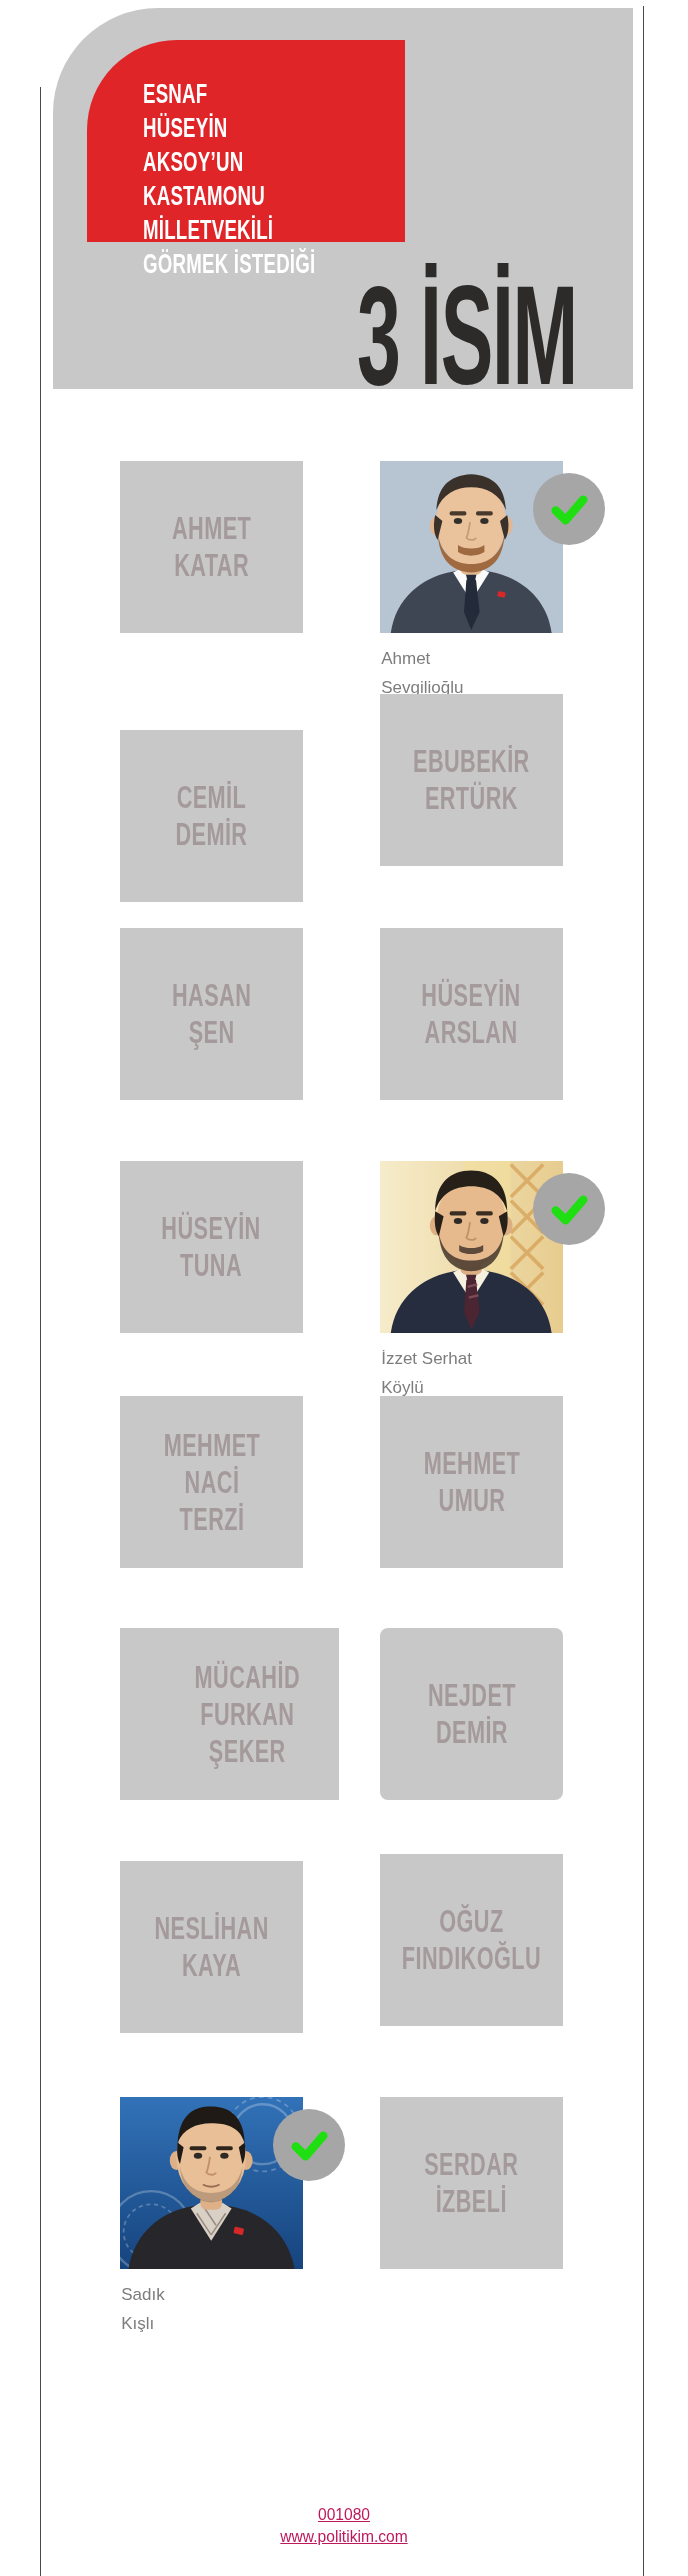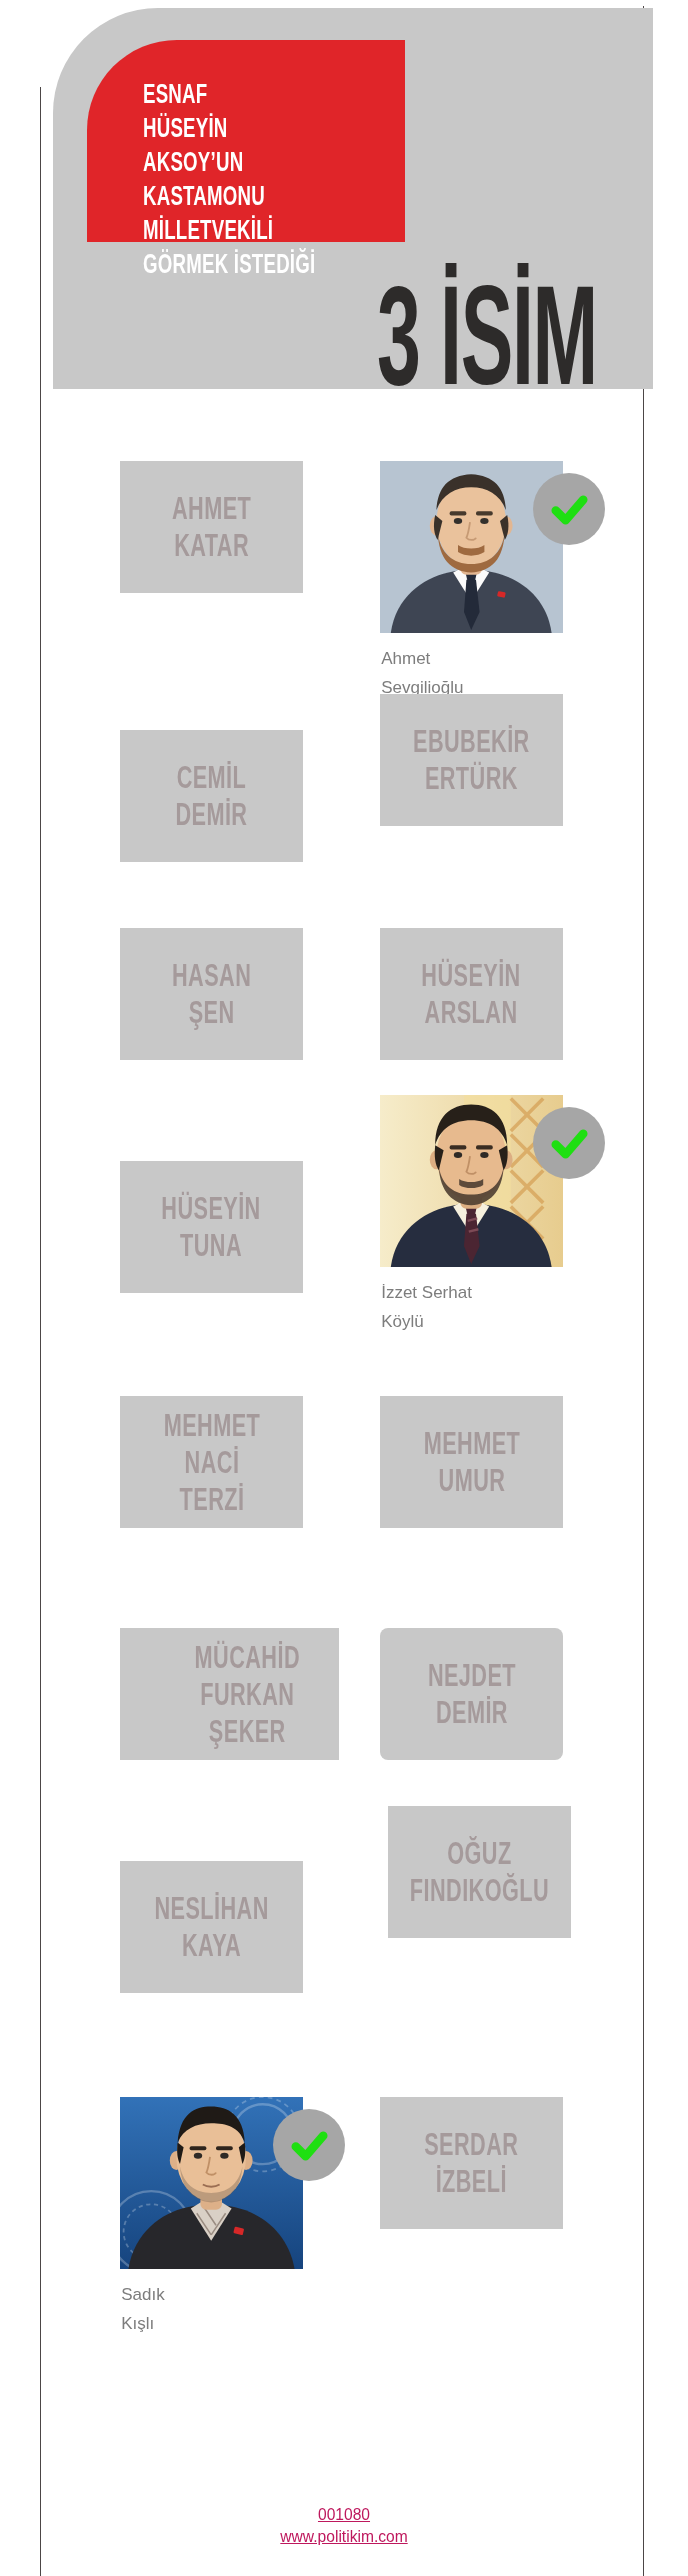--- a/index.html
+++ b/index.html
@@ -8,41 +8,41 @@
     overflow:hidden;font-family:"Liberation Sans","DejaVu Sans",sans-serif;
   }
   
   .vline{position:absolute;width:1.2px;background:#4c4646;}
   .vline.left{left:40px;top:87px;height:2489px;}
   .vline.right{left:643px;top:6px;height:2570px;}
 
   
   .gray-panel{
     position:absolute;left:53px;top:7.8px;width:580px;height:381px;
-    background:#c8c8c8;border-radius:105px 0 0 0;padding-left:20px;
+    background:#c8c8c8;border-radius:105px 0 0 0;
   }
   .red-box{
     position:absolute;left:34px;top:32px;width:318px;height:202px;
     background:#e02529;border-radius:90px 0 0 0;
   }
   .kicker{
     position:absolute;left:56px;top:37px;margin:0;
     color:#ffffff;font-weight:bold;font-size:27.5px;line-height:34px;
     white-space:pre-line;transform:scaleX(.68);transform-origin:0 0;
     letter-spacing:0.3px;
   }
   .big-title{
     position:absolute;top:263px;right:56px;margin:0;
     color:#2d2b2a;font-weight:bold;font-size:141px;line-height:129px;
     transform:scaleX(.56);transform-origin:100% 100%;
     letter-spacing:-2.4px;white-space:nowrap;
   }
 
   
-  .cell{position:absolute;width:183px;height:132px;margin:0;}
+  .cell{position:absolute;width:183px;height:172px;margin:0;}
   .name-box{
     background:#c8c8c8;display:flex;align-items:center;justify-content:center;
     text-align:center;
   }
   .name-box .label{
     display:inline-block;color:#a59a9b;font-weight:bold;
     font-size:31px;line-height:37px;white-space:pre-line;
     transform:scaleX(.70);transform-origin:50% 50%;letter-spacing:0.6px;
   }
   .photo-card .frame{
@@ -139,21 +139,21 @@
   </div>
   <div class="cell name-box" style="left:380px;top:928px;">
     <span class="label">HÜSEYİN
 ARSLAN</span>
   </div>
 
   <div class="cell name-box" style="left:120px;top:1161px;">
     <span class="label">HÜSEYİN
 TUNA</span>
   </div>
-  <figure class="cell photo-card" style="left:380px;top:1095px;">
+  <figure class="cell photo-card" style="left:380px;top:1161px;">
     <div class="frame">
       <svg class="portrait" viewBox="0 0 305 287" preserveAspectRatio="none">
         <defs>
           <linearGradient id="bg2" x1="0" y1="0" x2="1" y2="0">
             <stop offset="0" stop-color="#f6ecca"></stop>
               <stop offset="1" stop-color="#e7cc8e"></stop>
           </linearGradient>
         </defs>
         <rect x="0" y="0" width="305" height="287" fill="url(#bg2)"></rect>
         <rect x="140" y="0" width="78" height="287" fill="#f2df9e" opacity=".65"></rect>
@@ -208,21 +208,21 @@
   </div>
   <div class="cell name-box" style="left:380px;top:1628px;border-radius:8px;">
     <span class="label">NEJDET
 DEMİR</span>
   </div>
 
   <div class="cell name-box" style="left:120px;top:1861px;">
     <span class="label">NESLİHAN
 KAYA</span>
   </div>
-  <div class="cell name-box" style="left:380px;top:1806px;margin-left:8px;">
+  <div class="cell name-box" style="left:380px;top:1854px;">
     <span class="label">OĞUZ
 FINDIKOĞLU</span>
   </div>
 
   <figure class="cell photo-card" style="left:120px;top:2097px;">
     <div class="frame">
       <svg class="portrait" viewBox="0 0 305 287" preserveAspectRatio="none">
         <defs>
           <linearGradient id="bg3" x1="0" y1="0" x2="0" y2="1">
             <stop offset="0" stop-color="#3272b8"></stop>

